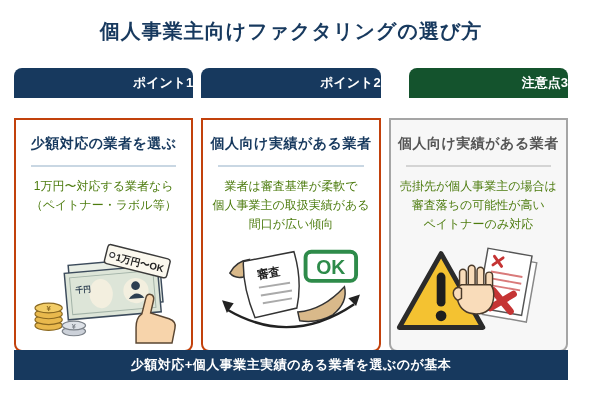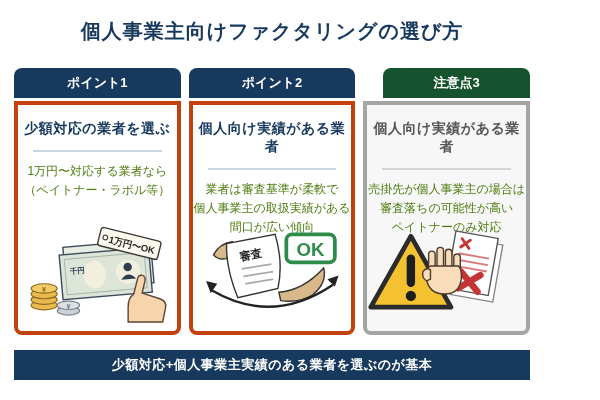--- a/index.html
+++ b/index.html
@@ -1,40 +1,40 @@
 <!DOCTYPE html>
 <html><head>
 <meta charset="utf-8">
 <style>
   html,body{margin:0;padding:0;}
   body{
     width:600px;height:400px;background:#ffffff;
     font-family:"Liberation Sans","DejaVu Sans",sans-serif;
     overflow:hidden;
   }
-  .page{position:relative;width:544px;height:400px;}
+  .page{position:relative;width:544px;height:400px;padding-left:38px;}
   .main-title{
     position:absolute;top:18px;left:0;right:0;
     text-align:center;font-size:20px;font-weight:bold;
     color:#17395e;letter-spacing:1px;
   }
   .cards{
     position:absolute;left:14px;right:14px;top:68px;
     display:flex;gap:8px;
   }
   .card{flex:1;display:flex;flex-direction:column;min-width:0;}
   .card-header{
-    height:30px;line-height:30px;text-align:center;
+    height:30px;line-height:30px;text-align:right;
     background:#17395e;color:#ffffff;
     font-size:13px;font-weight:bold;
     border-radius:8px 8px 0 0;
   }
   .card-body{
-    margin-top:3px;height:234px;box-sizing:border-box;
-    background:#ffffff;border:4px solid #c2410c;
+    margin-top:20px;height:234px;box-sizing:border-box;
+    background:#ffffff;border:2px solid #c2410c;
     border-radius:0 0 8px 8px;
     text-align:center;position:relative;
   }
   .card-title{
     margin-top:15px;font-size:14px;font-weight:bold;color:#17395e;
     letter-spacing:0.5px;
   }
   .divider{height:2px;background:#c9d7e3;margin:12px 15px 10px;}
   .card-text{font-size:12px;color:#4d7c0f;line-height:19px;}
   .illus{

